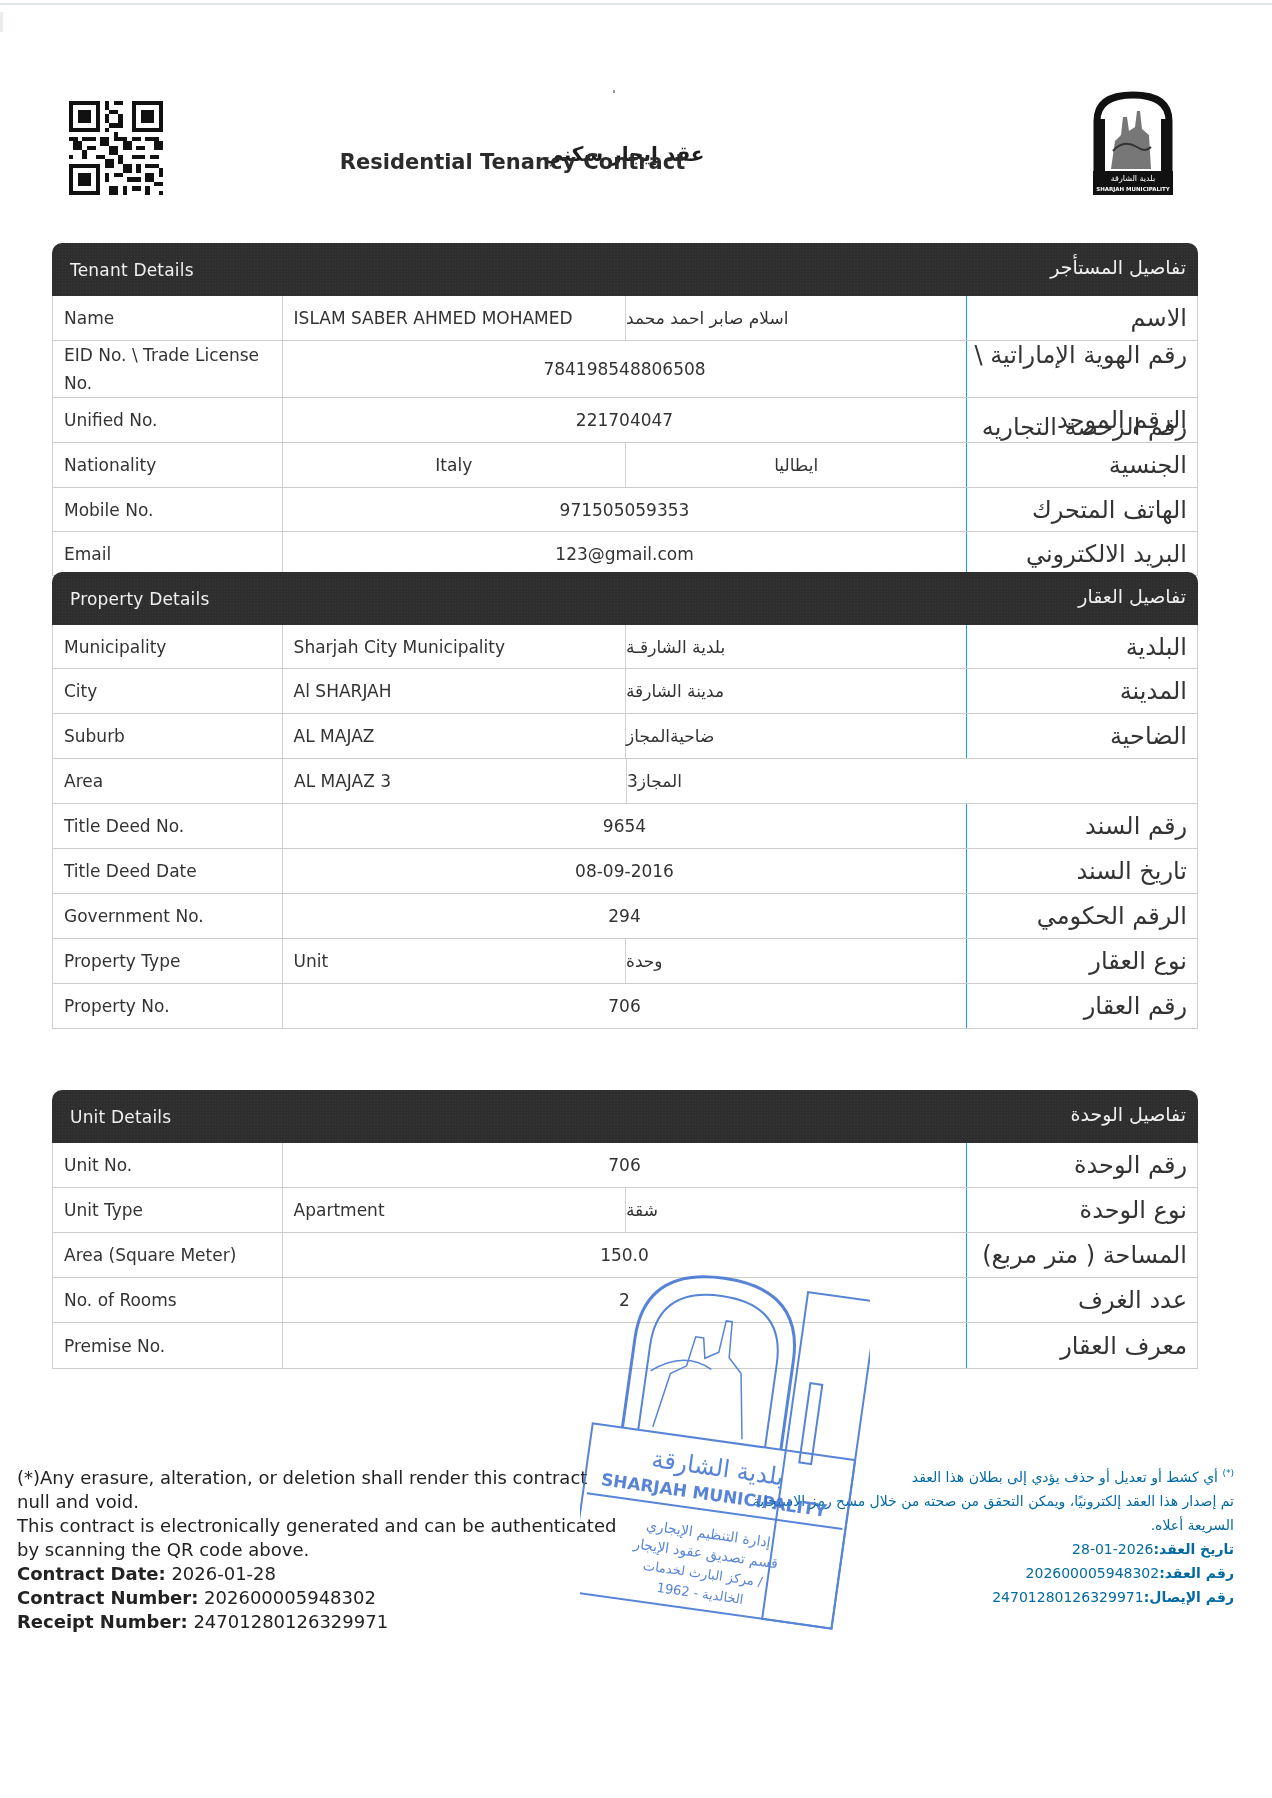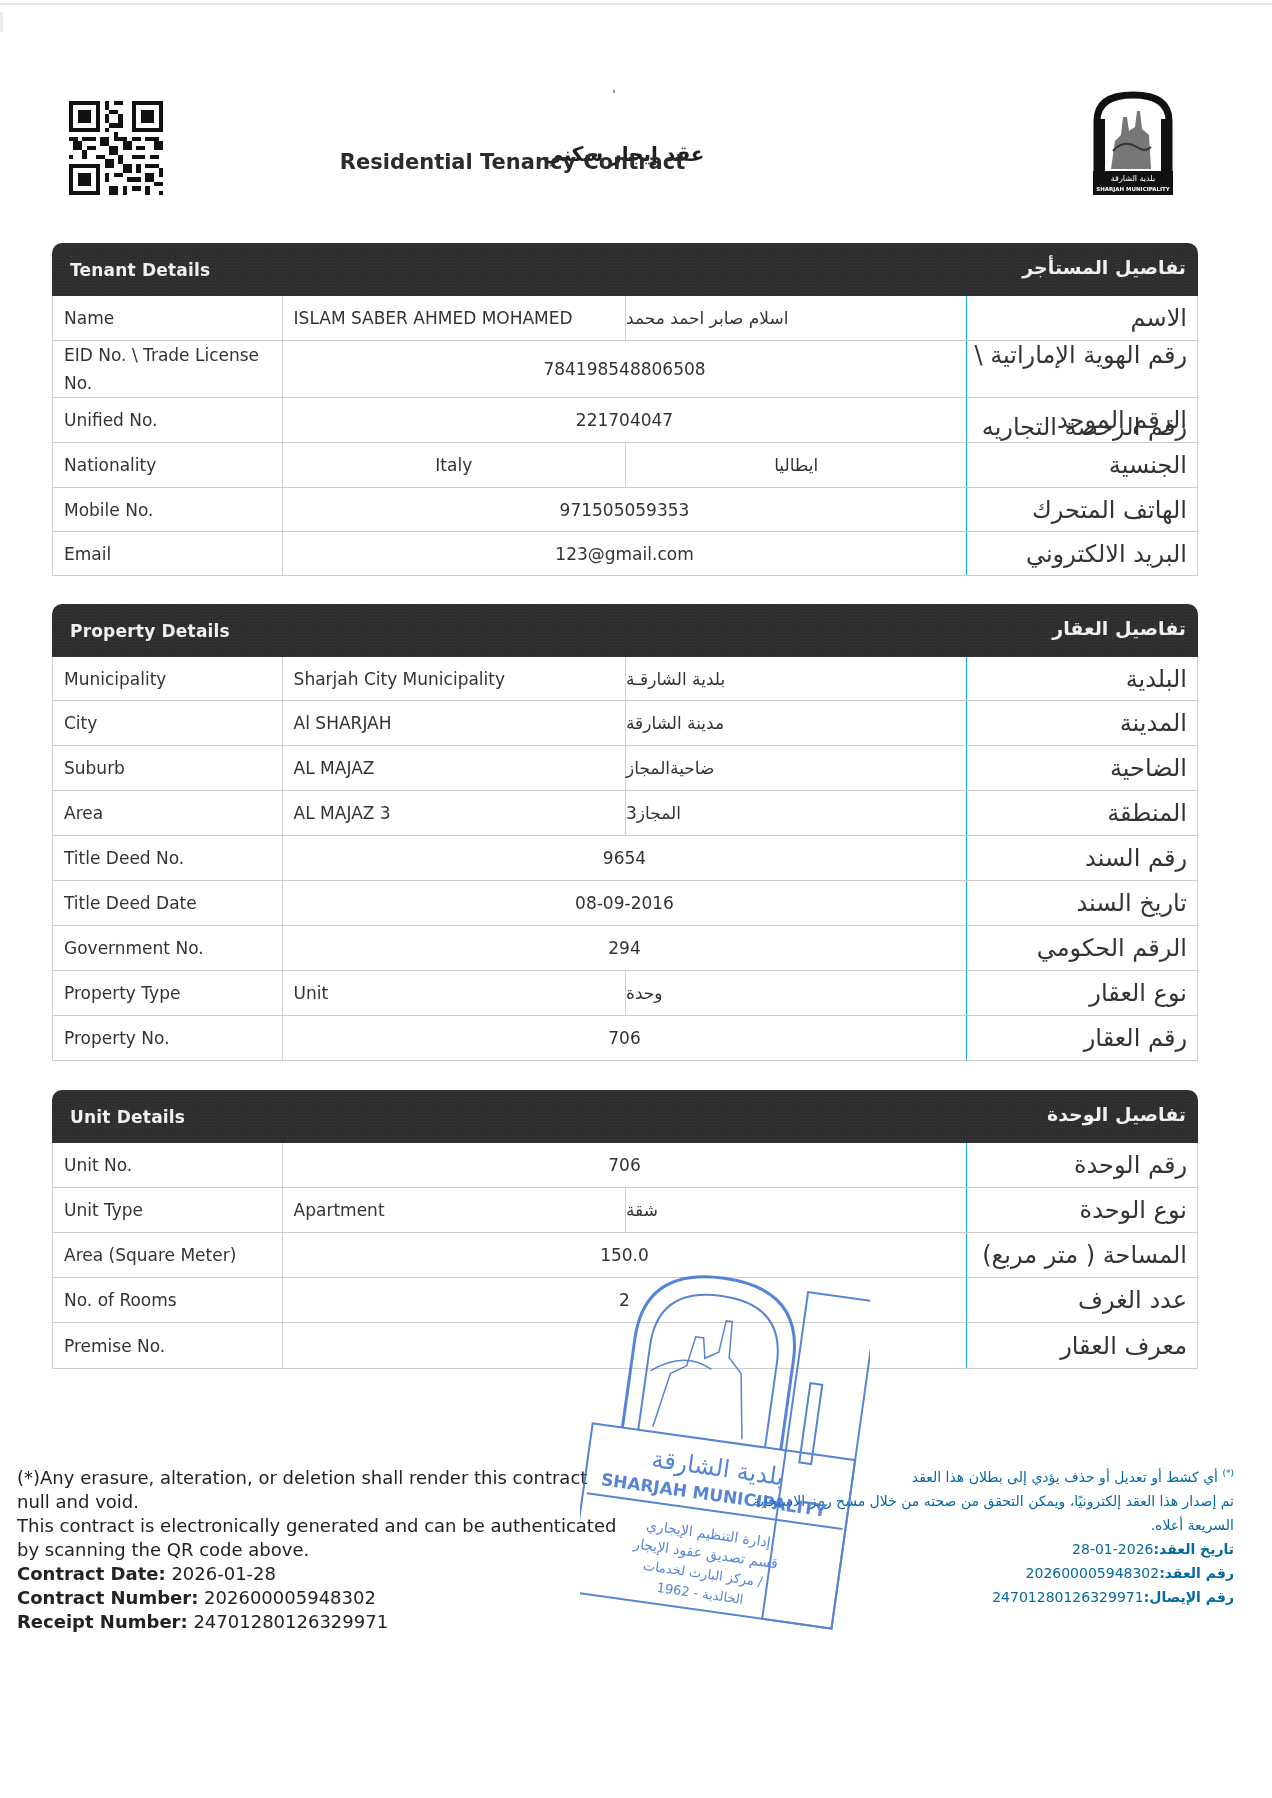--- a/index.html
+++ b/index.html
@@ -15,21 +15,21 @@
   .title-ar span { display: inline-block; margin-left: 0; transform: translateX(-12px); }
   .title-en { position: absolute; left: 0; width: 1049px; top: 150px; text-align: center; font-size: 21px; font-weight: bold; color: #2b2b2b; font-family: "DejaVu Sans", sans-serif; }
   .title-en span { display: inline-block; transform: translateX(-12px); }
   .dot { position: absolute; left: 613px; top: 90px; width: 2px; height: 3px; background: #9a9a9a; }
 
   
   .section { position: absolute; left: 52px; width: 1146px; }
   .sec-head { position: relative; height: 53px; background: #2e2e2e;
     background-image: radial-gradient(rgba(255,255,255,0.05) 1px, transparent 1px);
     background-size: 3px 3px;
-    border-radius: 10px 10px 0 0; color: #f0f0f0; font-weight: bold; }
+    border-radius: 10px 10px 0 0; color: #f0f0f0; }
   .sec-head .en { position: absolute; left: 18px; top: 17px; font-size: 17px; font-family: "DejaVu Sans", sans-serif; letter-spacing: 0.2px; }
   .sec-head .ar { position: absolute; right: 12px; top: 13px; font-size: 19px; direction: rtl; }
   .rows { border-left: 1px solid #cfcfcf; border-right: 1px solid #cfcfcf; }
   .row { position: relative; display: flex; border-bottom: 1px solid #cccccc; font-size: 17px; color: #333; }
   .cell { position: relative; display: flex; align-items: center; height: 100%; }
   .c-label { width: 230px; padding-left: 11px; border-right: 1px solid #d2d2d2; line-height: 28px; }
   .c-en { width: 343px; padding-left: 11px; }
   .c-ar { width: 342px; justify-content: flex-end; padding-right: 10px; direction: rtl; border-left: 1px solid #d2d2d2; }
   .c-span { width: 685px; justify-content: center; }
   .c-label-ar { width: 231px; justify-content: flex-start; padding-right: 10px; direction: rtl; border-left: 1px solid #0ea5e9; font-size: 24px; line-height: 28px; }
@@ -161,21 +161,21 @@
       <div class="cell c-label-ar">الهاتف المتحرك</div>
     </div>
     <div class="row" style="height:44px">
       <div class="cell c-label">Email</div>
       <div class="cell c-span">123@gmail.com</div>
       <div class="cell c-label-ar">البريد الالكتروني</div>
     </div>
   </div>
 </div>
 
-<div class="section" style="top:604px;">
+<div class="section" style="top:572px;">
   <div class="sec-head">
     <span class="en">Property Details</span>
     <span class="ar">تفاصيل العقار</span>
   </div>
   <div class="rows">
     <div class="row" style="height:44px">
       <div class="cell c-label">Municipality</div>
       <div class="cell c-en">Sharjah City Municipality</div>
       <div class="cell c-ar">بلدية الشارقـة</div>
       <div class="cell c-label-ar">البلدية</div>
@@ -189,21 +189,20 @@
     <div class="row" style="height:45px">
       <div class="cell c-label">Suburb</div>
       <div class="cell c-en">AL MAJAZ</div>
       <div class="cell c-ar">ضاحيةالمجاز</div>
       <div class="cell c-label-ar">الضاحية</div>
     </div>
     <div class="row" style="height:45px">
       <div class="cell c-label">Area</div>
       <div class="cell c-en">AL MAJAZ 3</div>
       <div class="cell c-ar">المجاز3</div>
-      <div class="cell c-label-ar">المنطقة</div>
     </div>
     <div class="row" style="height:45px">
       <div class="cell c-label">Title Deed No.</div>
       <div class="cell c-span">9654</div>
       <div class="cell c-label-ar">رقم السند</div>
     </div>
     <div class="row" style="height:45px">
       <div class="cell c-label">Title Deed Date</div>
       <div class="cell c-span">08-09-2016</div>
       <div class="cell c-label-ar">تاريخ السند</div>

